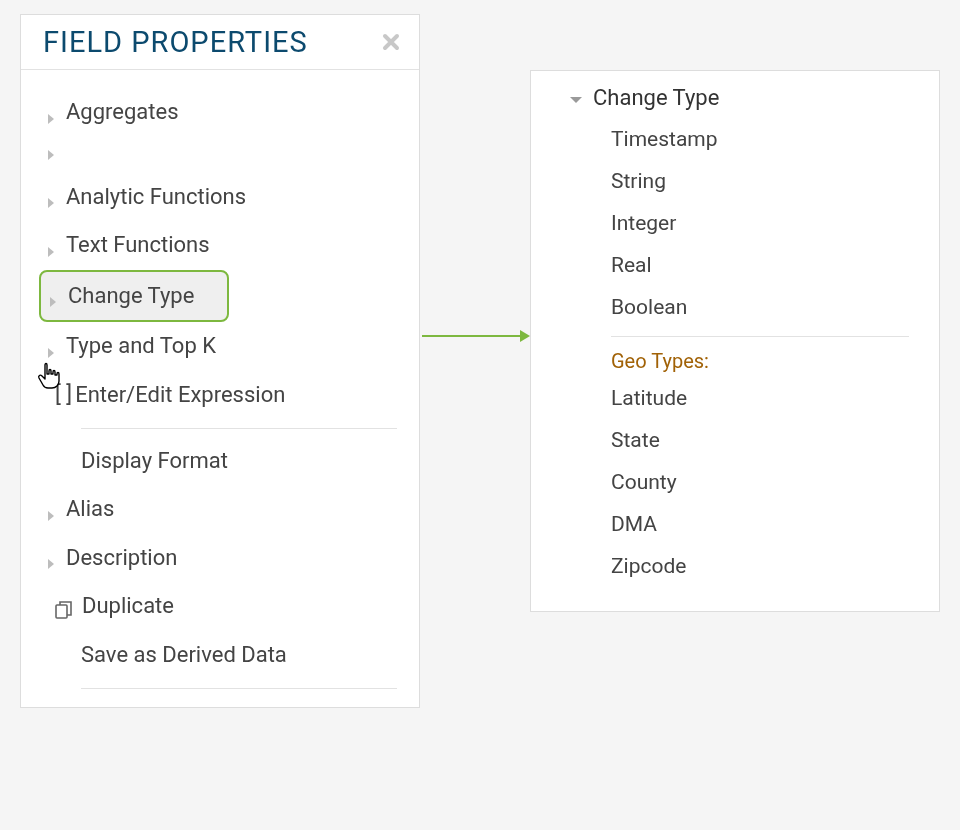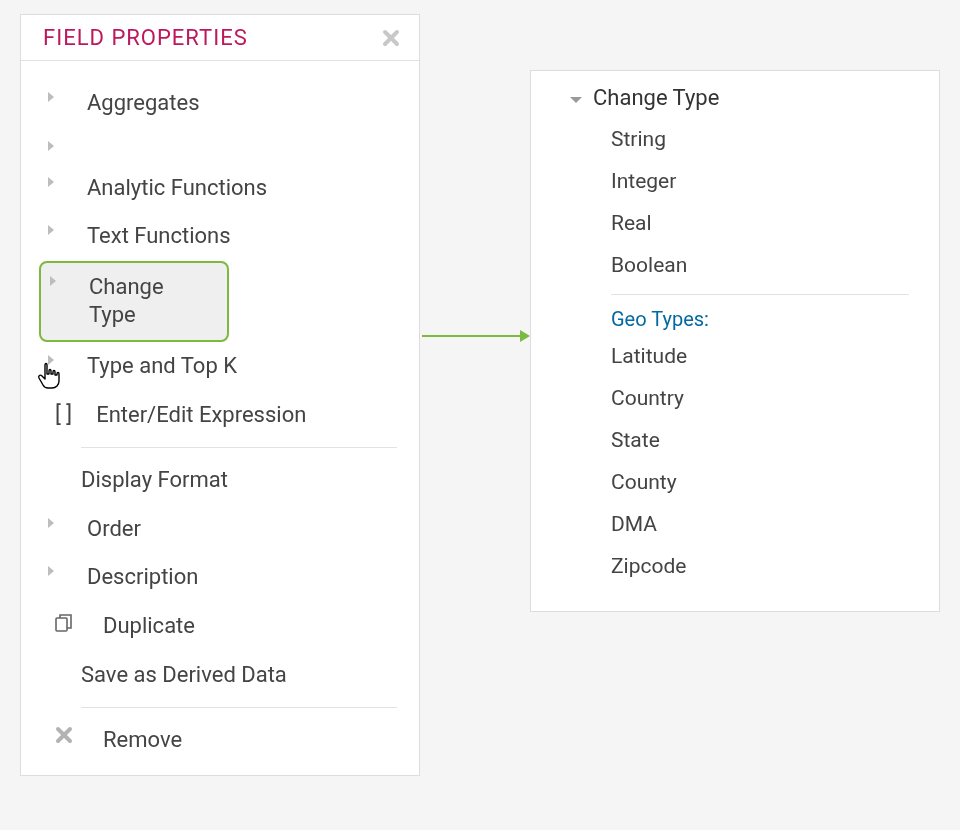--- a/index.html
+++ b/index.html
@@ -30,42 +30,42 @@
     padding: 10px 0 24px 0;
   }
   .panel-header {
     display: flex;
     align-items: center;
     justify-content: space-between;
     padding: 10px 18px 10px 22px;
     border-bottom: 1px solid #e2e2e2;
   }
   .panel-title {
-    font-size: 22px;
+    font-size: 29px;
     font-weight: 400;
     letter-spacing: 1px;
-    color: #be185d;
+    color: #0c4a6e;
     text-transform: uppercase;
   }
   .close-btn {
     cursor: pointer;
     color: #c8c8c8;
   }
   .close-btn svg { display: block; }
   .panel-body {
     padding: 18px 0 10px 0;
   }
   .item {
     display: flex;
-    align-items: flex-start;
+    align-items: flex-end;
     padding: 10px 22px 10px 22px;
     font-size: 22px;
     color: #444;
     cursor: pointer;
-    gap: 28px;
+    gap: 7px;
     line-height: 1.3;
     border-radius: 4px;
   }
   .caret {
     width: 16px;
     height: 16px;
     flex-shrink: 0;
     display: inline-flex;
     align-items: center;
     justify-content: center;
@@ -148,21 +148,21 @@
     padding: 9px 0;
     cursor: pointer;
   }
   .sub-sep {
     height: 1px;
     background: #e2e2e2;
     margin: 8px 0 6px 0;
   }
   .sub-section-label {
     font-size: 20px;
-    color: #0369a1;
+    color: #a16207;
     padding: 6px 0 4px 0;
   }
 </style>
 </head>
 <body>
 
 <div class="panel panel-left">
   <div class="panel-header">
     <div class="panel-title">FIELD PROPERTIES</div>
     <div class="close-btn">
@@ -236,21 +236,21 @@
     <div class="item" style="padding-left:60px">
       <span>Display Format</span>
     </div>
 
     <div class="item">
       <span class="caret">
         <svg width="10" height="12" viewBox="0 0 10 12">
             <path d="M2 1 L8 6 L2 11 Z" fill="currentColor"></path>
           </svg>
       </span>
-      <span>Order</span>
+      <span>Alias</span>
     </div>
 
     <div class="item">
       <span class="caret">
         <svg width="10" height="12" viewBox="0 0 10 12">
             <path d="M2 1 L8 6 L2 11 Z" fill="currentColor"></path>
           </svg>
       </span>
       <span>Description</span>
     </div>
@@ -264,28 +264,20 @@
       </span>
       <span>Duplicate</span>
     </div>
 
     <div class="item" style="padding-left:60px">
       <span>Save as Derived Data</span>
     </div>
 
     <div class="sep"></div>
 
-    <div class="item" style="padding-left:32px">
-      <span class="icon-slot remove-x">
-        <svg width="18" height="18" viewBox="0 0 18 18">
-            <path d="M3 3 L15 15 M15 3 L3 15" stroke="currentColor" stroke-width="4" stroke-linecap="round"></path>
-          </svg>
-      </span>
-      <span>Remove</span>
-    </div>
 
   </div>
 </div>
 
 <div class="cursor">
   <svg width="26" height="28" viewBox="0 0 26 28">
     <path d="M9 3 C9 1 11 1 11 3 V12 H13 V9 C13 7 15 7 15 9 V12 H17 V10 C17 8 19 8 19 10 V13 H21 V12 C21 10 23 10 23 12 V19 C23 23 20 26 16 26 H12 C10 26 8 25 7 23 L3 16 C2 14 4 12 6 14 L9 17 Z" fill="#fff" stroke="#000" stroke-width="1.4" stroke-linejoin="round"></path>
   </svg>
 </div>
 
@@ -299,26 +291,26 @@
 <div class="panel panel-right">
   <div class="sub-header">
     <span class="carets">
       <svg width="14" height="10" viewBox="0 0 14 10">
           <path d="M1 2 L7 8 L13 2 Z" fill="currentColor"></path>
         </svg>
     </span>
     <span>Change Type</span>
   </div>
   <div class="sub-list">
+    <div class="sub-item">Timestamp</div>
     <div class="sub-item">String</div>
     <div class="sub-item">Integer</div>
     <div class="sub-item">Real</div>
     <div class="sub-item">Boolean</div>
     <div class="sub-sep"></div>
     <div class="sub-section-label">Geo Types:</div>
     <div class="sub-item">Latitude</div>
-    <div class="sub-item">Country</div>
     <div class="sub-item">State</div>
     <div class="sub-item">County</div>
     <div class="sub-item">DMA</div>
     <div class="sub-item">Zipcode</div>
   </div>
 </div>
 
 </body></html>

